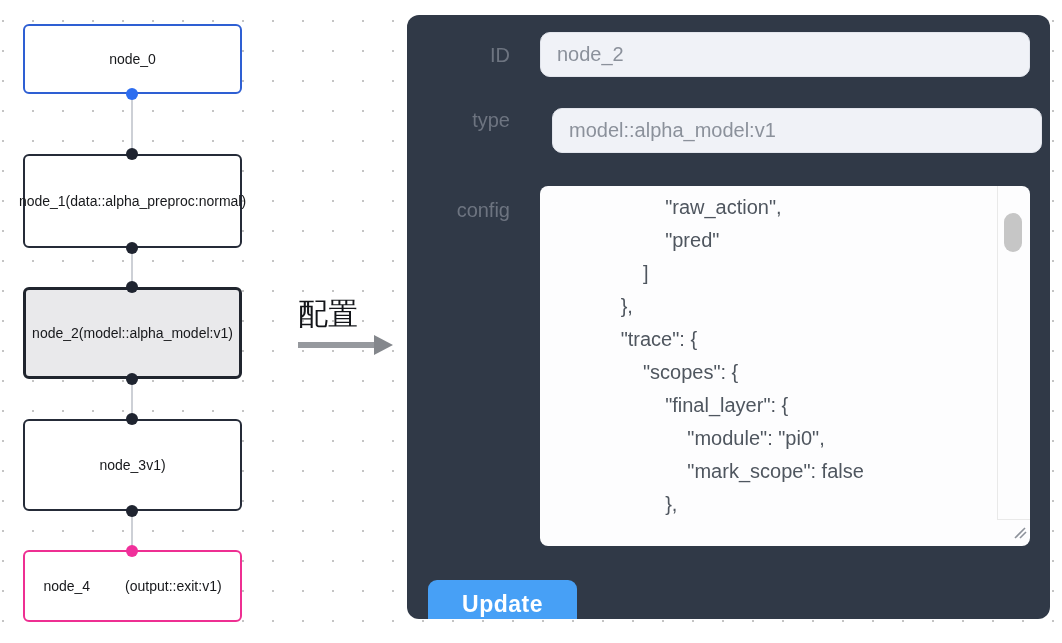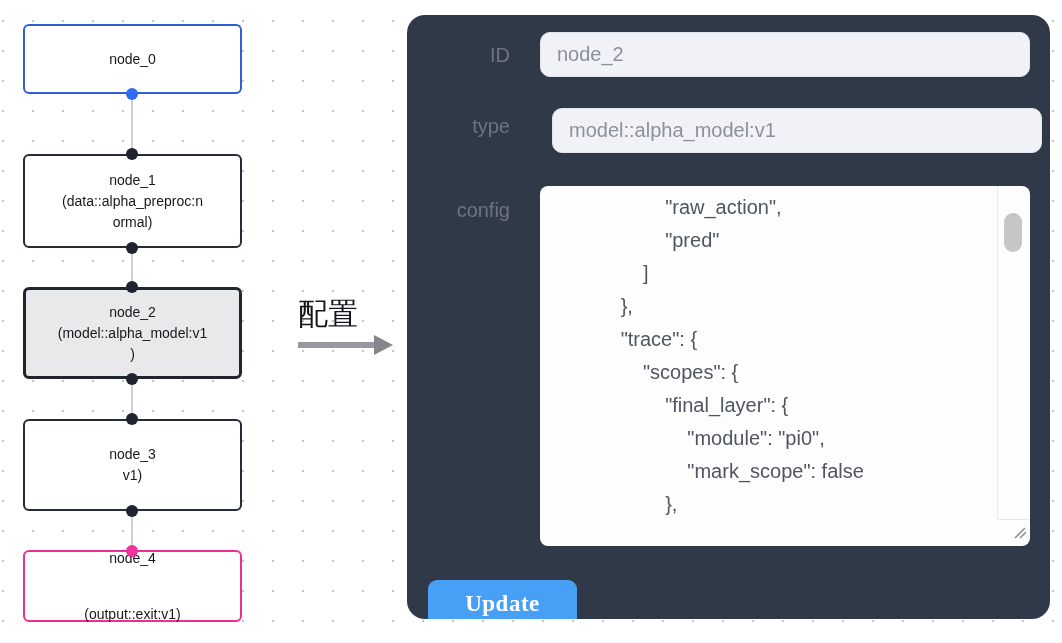--- a/index.html
+++ b/index.html
@@ -9,36 +9,36 @@
     background-image:radial-gradient(circle,#c4c4c4 1.3px,rgba(0,0,0,0) 1.4px);
     background-size:30px 30px;background-position:-12px 6px;
     font-family:"Liberation Sans","DejaVu Sans",sans-serif;
   }
   
   .flow{position:absolute;left:0;top:0;width:280px;height:643px;}
   .edge{position:absolute;left:131px;width:2px;background:#cdd0d6;}
   .node{
     position:absolute;left:23px;width:219px;background:#ffffff;
     border:2px solid #252b38;border-radius:6px;box-sizing:border-box;
-    display:flex;flex-direction:column;justify-content:center;align-items:center;
+    display:flex;flex-direction:row;justify-content:center;align-items:center;
     font-size:14px;line-height:21px;font-weight:500;color:#17181b;text-align:center;
   }
   .node.input{border-color:#2e5fd3;}
   .node.selected{background:#e9e9eb;border-width:3px;border-color:#20252e;}
   .node.output{border-color:#ee2f92;gap:35px;}
   .handle{position:absolute;left:126px;width:12px;height:12px;border-radius:50%;background:#1f2430;}
   .handle.blue{background:#2d6df0;}
   .handle.pink{background:#f0309b;}
   
   .transition-label{position:absolute;left:298px;top:294px;font-size:30px;color:#131519;}
   .transition-arrow{position:absolute;left:295px;top:331px;}
   
   .panel{
     position:absolute;left:407px;top:15px;width:643px;height:604px;
-    background:#303947;border-radius:18px;overflow:hidden;
+    background:#303947;border-radius:12px;overflow:hidden;
   }
   .field-label{
     position:absolute;left:0;width:103px;text-align:right;
     font-size:20px;line-height:26px;color:#6d7480;
   }
   .text-input{
     position:absolute;left:133px;width:490px;height:45px;box-sizing:border-box;
     background:#f0f2f7;border:1px solid #e2e5ec;border-radius:10px;
     padding:0 16px;font-size:20px;color:#8b919b;outline:none;
     font-family:"Liberation Sans","DejaVu Sans",sans-serif;
@@ -54,21 +54,21 @@
     font-size:20px;line-height:33px;color:#4f565f;
   }
   .vscroll-sep{position:absolute;left:457px;top:0;width:1px;height:333px;background:#e9e9e9;}
   .hscroll-sep{position:absolute;left:457px;top:333px;right:0;height:1px;background:#e9e9e9;}
   .scroll-thumb{position:absolute;left:464px;top:27px;width:18px;height:39px;border-radius:9px;background:#c6c6c6;}
   .resize-grip{position:absolute;left:472px;top:338px;}
   .update-btn{
     position:absolute;left:21px;top:565px;width:149px;height:48px;
     background:#47a0f6;border:none;border-radius:9px;cursor:pointer;
     color:#ffffff;font-size:23px;font-weight:600;letter-spacing:.5px;
-    font-family:Liberation Serif, serif;
+    font-family:Liberation Sans, sans-serif;
   }
 </style>
 </head>
 <body>
 
 <div class="flow">
 
   <div class="edge" style="top:94px;height:60px"></div>
   <div class="edge" style="top:248px;height:39px"></div>
   <div class="edge" style="top:379px;height:40px"></div>
@@ -114,21 +114,21 @@
 <div class="transition-arrow">
   <svg width="100" height="30" viewBox="0 0 100 30">
     <line x1="3" y1="14" x2="79" y2="14" stroke="#96999e" stroke-width="6"></line>
     <polygon points="79,4 98,14 79,24" fill="#84878c"></polygon>
   </svg>
 </div>
 
 <div class="panel">
 
   <div class="field-label" style="top:27px">ID</div>
-  <div class="field-label" style="top:98px">type</div>
+  <div class="field-label" style="top:92px">type</div>
   <div class="field-label" style="top:182px">config</div>
 
   <input class="text-input" style="top: 17px;" type="text" value="node_2">
 
   <input class="text-input" style="top: 93px; margin-left: 12px;" type="text" value="model::alpha_model:v1">
 
   <div class="config-box">
     <pre class="config-text">                    "raw_action",
                     "pred"
                 ]

